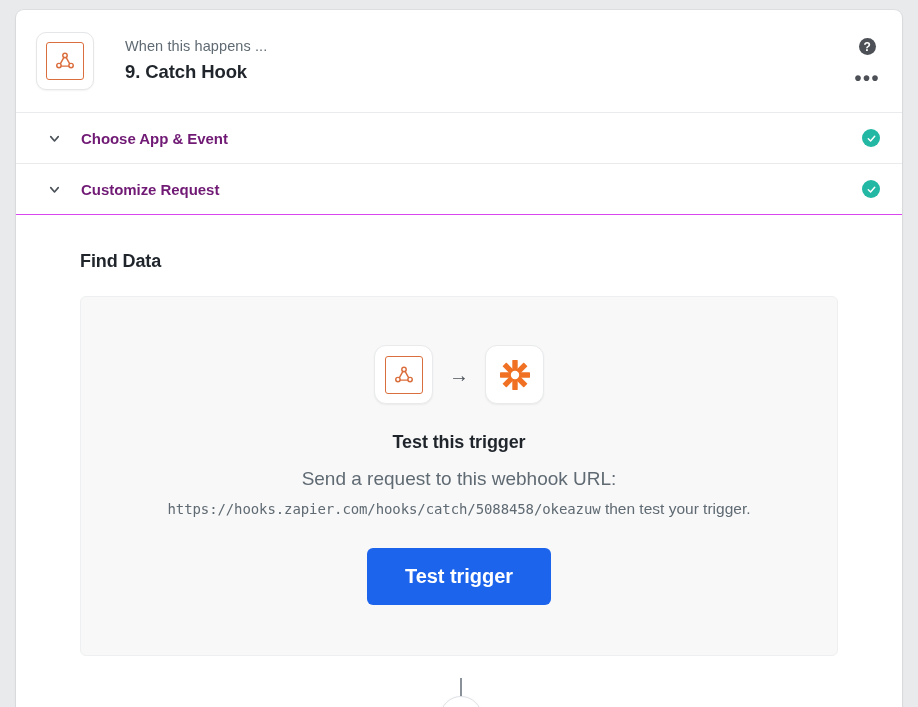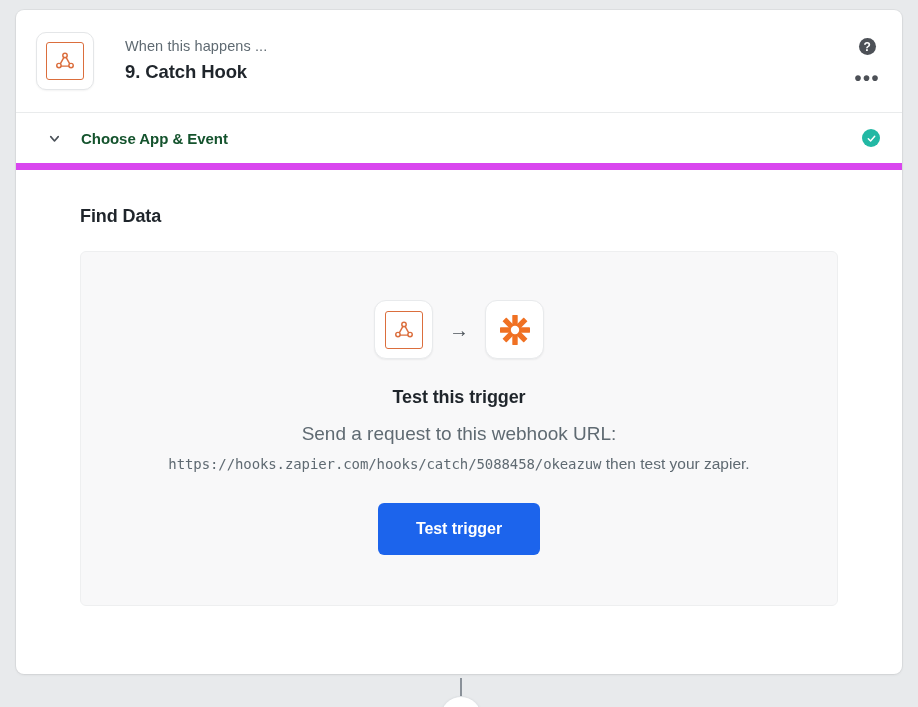--- a/index.html
+++ b/index.html
@@ -147,41 +147,41 @@
     color: #4a5158;
     display: flex;
     align-items: center;
     justify-content: center;
   }
 
   .section-label {
     margin-left: 19px;
     font-size: 15px;
     font-weight: 700;
-    color: #14532d;
+    color: #701a75;
     letter-spacing: -0.05px;
   }
 
   .check-badge {
     position: absolute;
     right: 22px;
     top: 50%;
     transform: translateY(-50%);
     width: 18px;
     height: 18px;
     border-radius: 50%;
     background: #22b8a4;
     display: flex;
     align-items: center;
     justify-content: center;
   }
 
   
   .find-data-body {
-    border-top: 7px solid #d946ef;
+    border-top: 1px solid #d946ef;
     padding: 36px 64px 44px 64px;
   }
 
   .find-data-title {
     font-size: 18px;
     font-weight: 700;
     color: #1f252b;
     letter-spacing: -0.1px;
     margin-bottom: 24px;
   }
@@ -252,21 +252,21 @@
     margin-top: 32px;
   }
 
   .test-btn {
     margin-top: 28px;
     background: #1c64ec;
     color: #ffffff;
     border: none;
     border-radius: 6px;
     font-family: "Liberation Sans", sans-serif;
-    font-size: 16px;
+    font-size: 20px;
     font-weight: 700;
     padding: 17px 38px;
     cursor: pointer;
     letter-spacing: -0.05px;
   }
 
   
   .connector-line {
     position: absolute;
     left: 460px;
@@ -332,20 +332,33 @@
         </svg>
       </span>
       <span class="section-label">Choose App &amp; Event</span>
       <span class="check-badge">
         <svg width="11" height="11" viewBox="0 0 24 24" fill="none" stroke="#ffffff" stroke-width="3.2" stroke-linecap="round" stroke-linejoin="round">
           <polyline points="5 12.5 10 17.5 19 7"></polyline>
         </svg>
       </span>
     </div>
 
+    <div class="section-row">
+      <span class="chevron">
+        <svg width="15" height="15" viewBox="0 0 24 24" fill="none" stroke="#4a5158" stroke-width="2.6" stroke-linecap="round" stroke-linejoin="round">
+          <polyline points="6 9 12 16 18 9"></polyline>
+        </svg>
+      </span>
+      <span class="section-label">Customize Request</span>
+      <span class="check-badge">
+        <svg width="11" height="11" viewBox="0 0 24 24" fill="none" stroke="#ffffff" stroke-width="3.2" stroke-linecap="round" stroke-linejoin="round">
+          <polyline points="5 12.5 10 17.5 19 7"></polyline>
+        </svg>
+      </span>
+    </div>
 
     <div class="find-data-body">
       <div class="find-data-title">Find Data</div>
 
       <div class="test-panel">
 
         <div class="icon-pair">
           <div class="pair-tile">
             <div class="hook-frame">
               <svg width="22" height="22" viewBox="0 0 24 24" fill="none" stroke="#db6e3d" stroke-width="1.6" stroke-linecap="round" stroke-linejoin="round">
@@ -372,21 +385,21 @@
               <circle cx="24" cy="24" r="5.6" fill="#ffffff"></circle>
             </svg>
           </div>
         </div>
 
         <div class="panel-title">Test this trigger</div>
 
         <div class="panel-sub">Send a request to this webhook URL:</div>
 
         <div class="panel-url-line">
-          <span class="url-mono">https://hooks.zapier.com/hooks/catch/5088458/okeazuw</span><span> then test your zapier.</span>
+          <span class="url-mono">https://hooks.zapier.com/hooks/catch/5088458/okeazuw</span><span> then test your trigger.</span>
         </div>
 
         <button class="test-btn">Test trigger</button>
       </div>
     </div>
   </div>
 
   <div class="connector-line"></div>
   <div class="connector-node">
     

